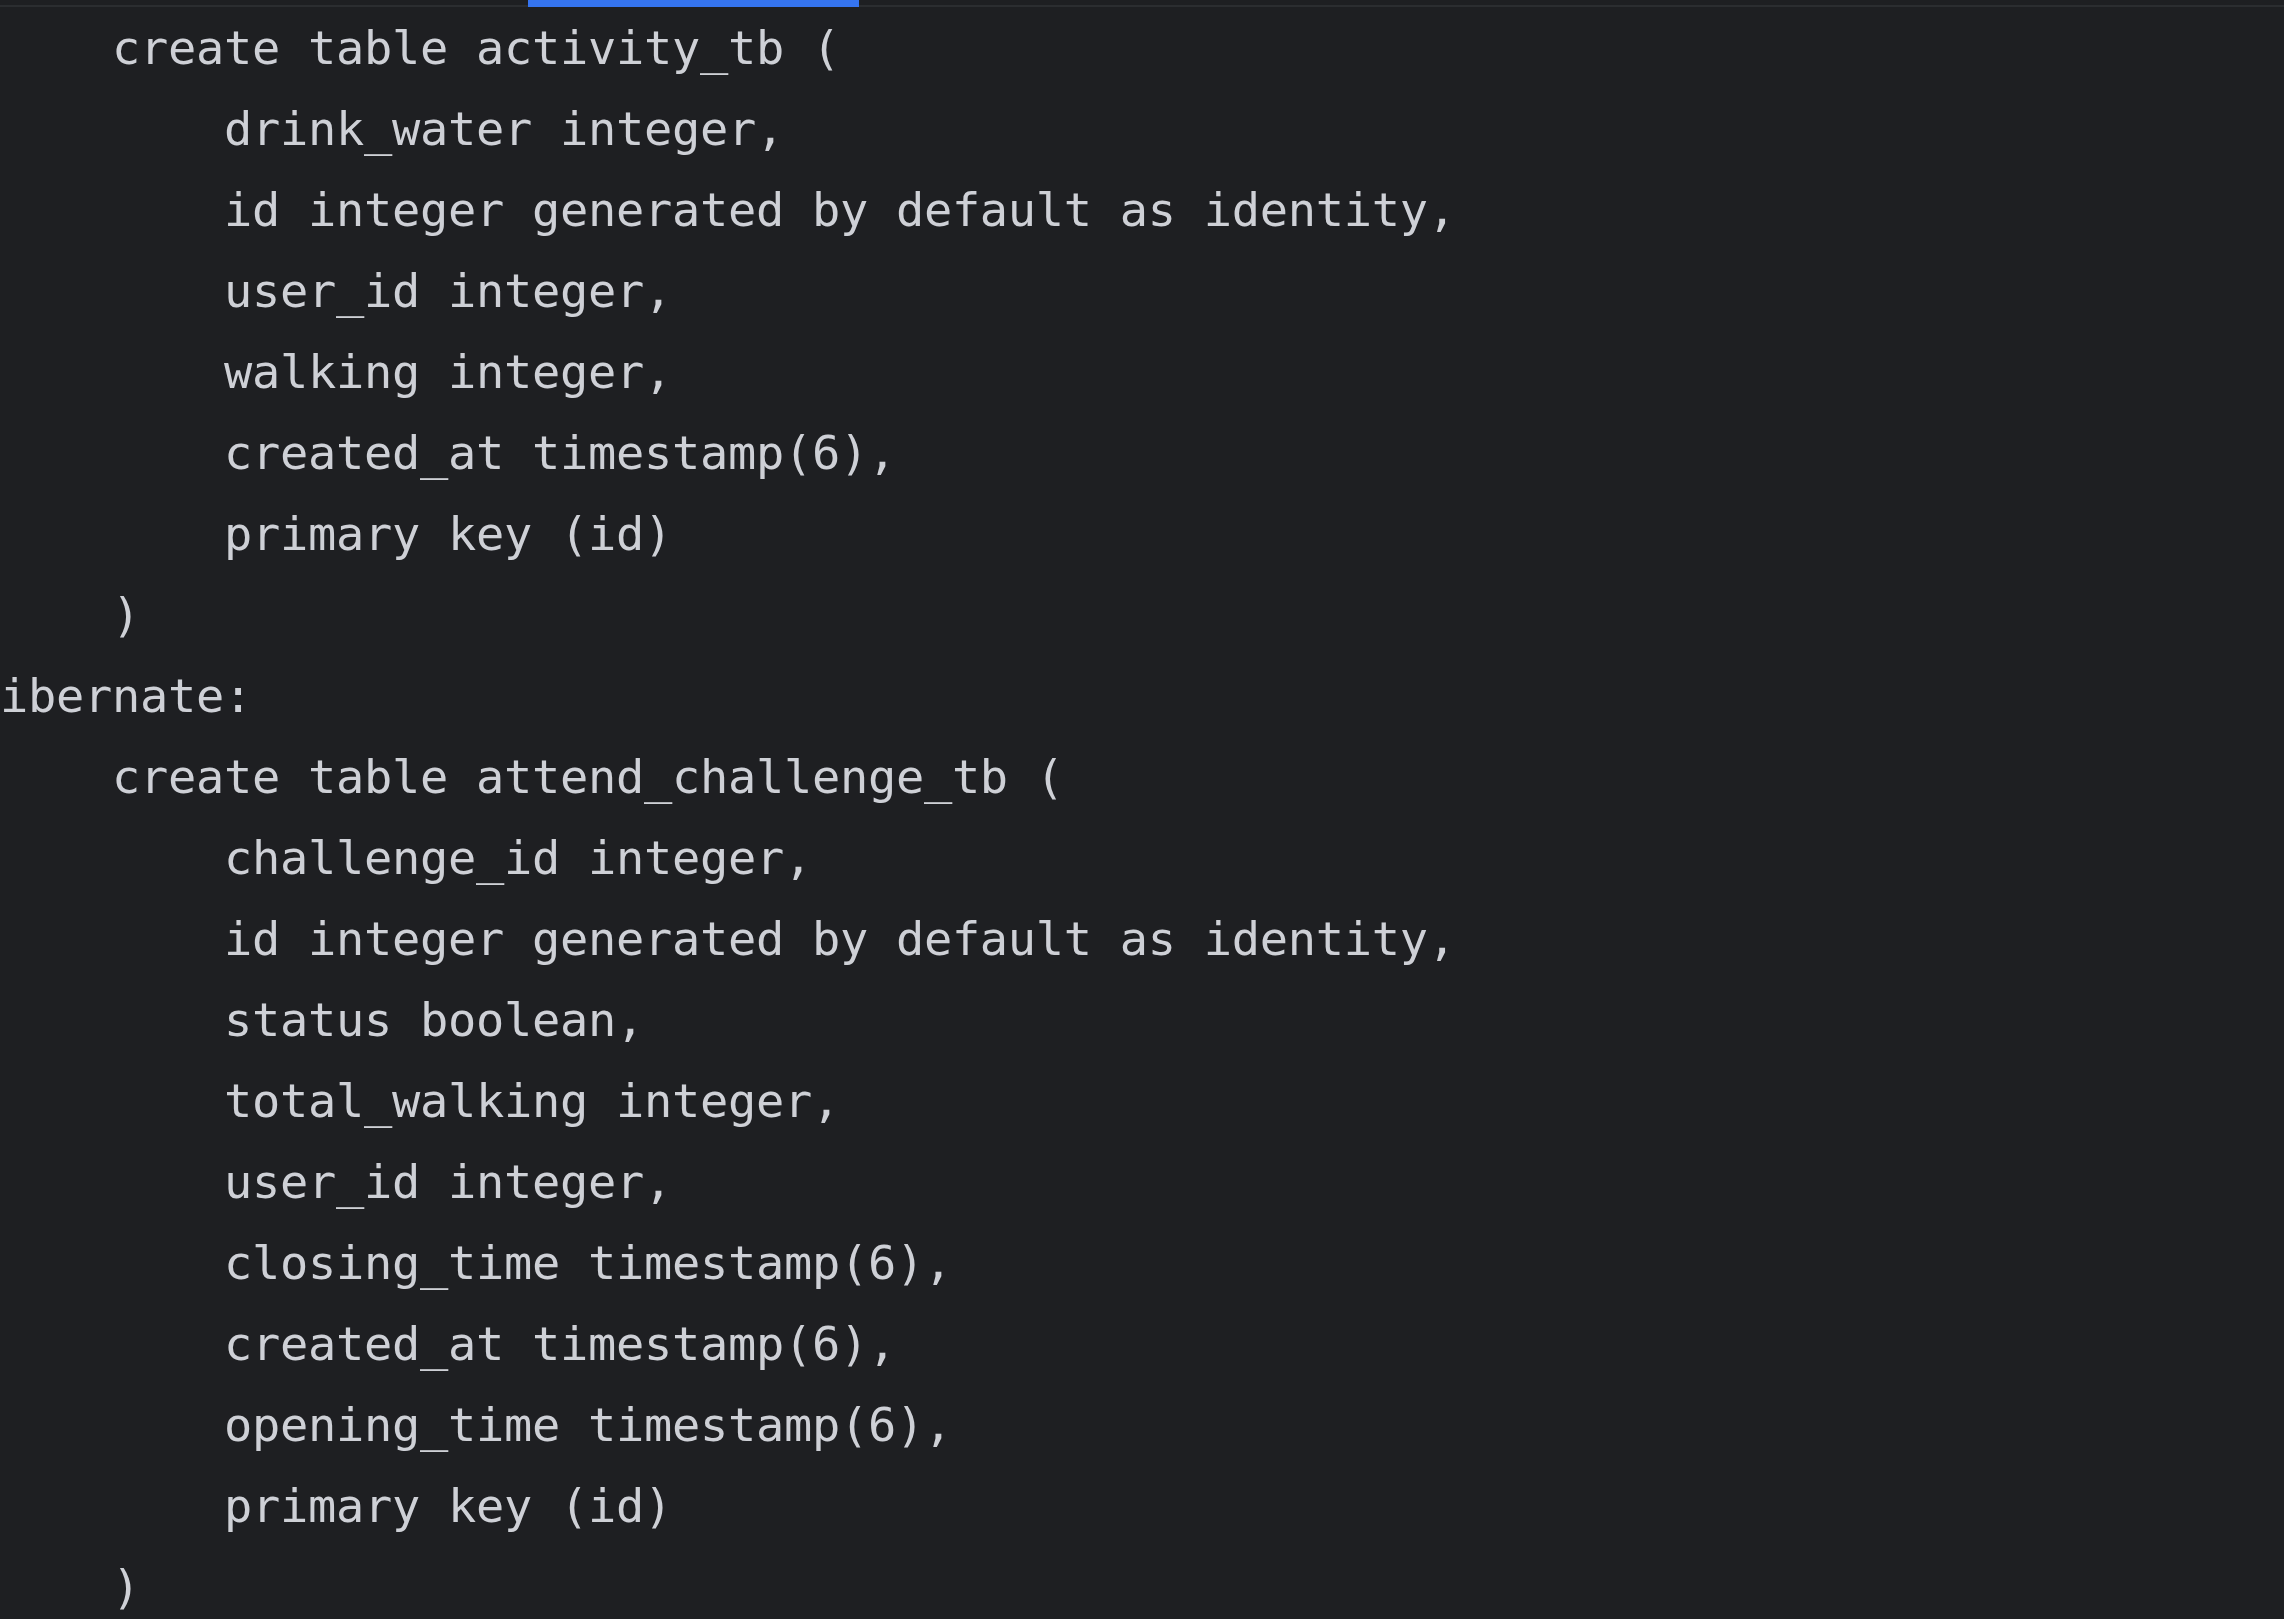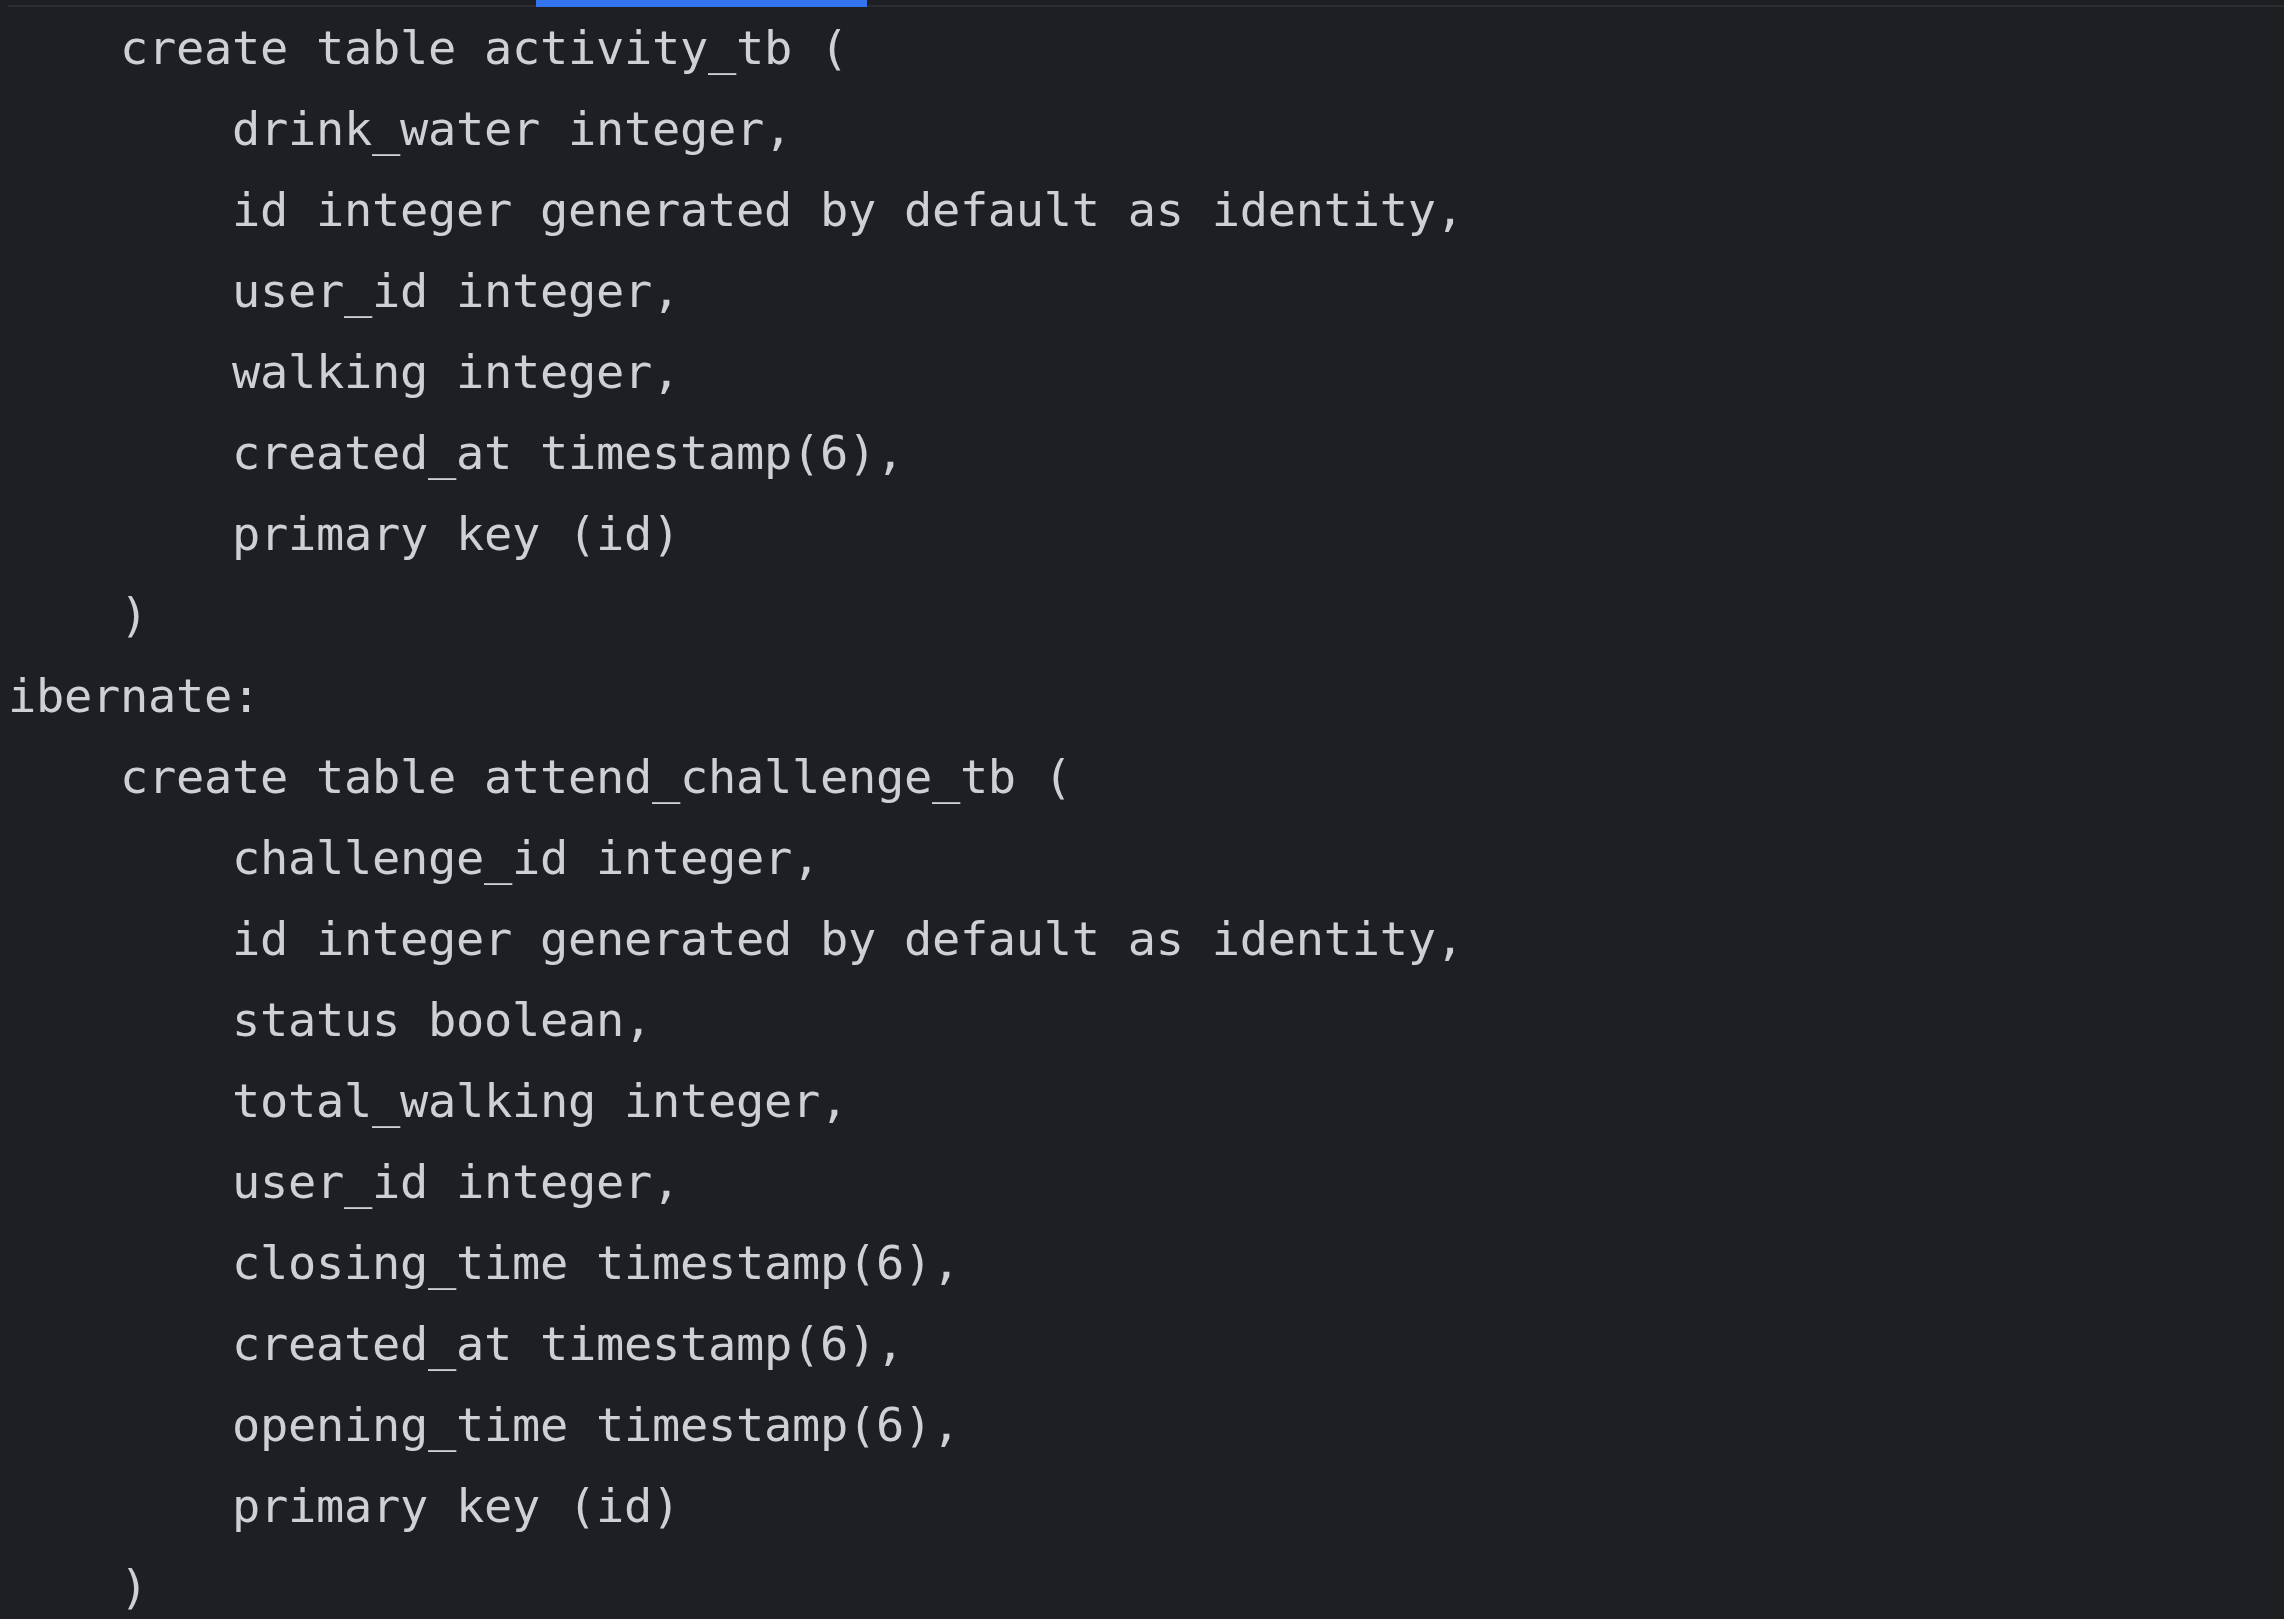--- a/index.html
+++ b/index.html
@@ -10,21 +10,20 @@
     width: 2284px;
     height: 1619px;
     overflow: hidden;
   }
 
   #root {
     position: relative;
     width: 1950px;
     height: 1619px;
     background: #1e1f22;
-    margin-left: 8px;
   }
 
   
   .top-strip {
     position: absolute;
     top: 0;
     left: 0;
     width: 2284px;
     height: 6.5px;
     background: #1e1f22;

